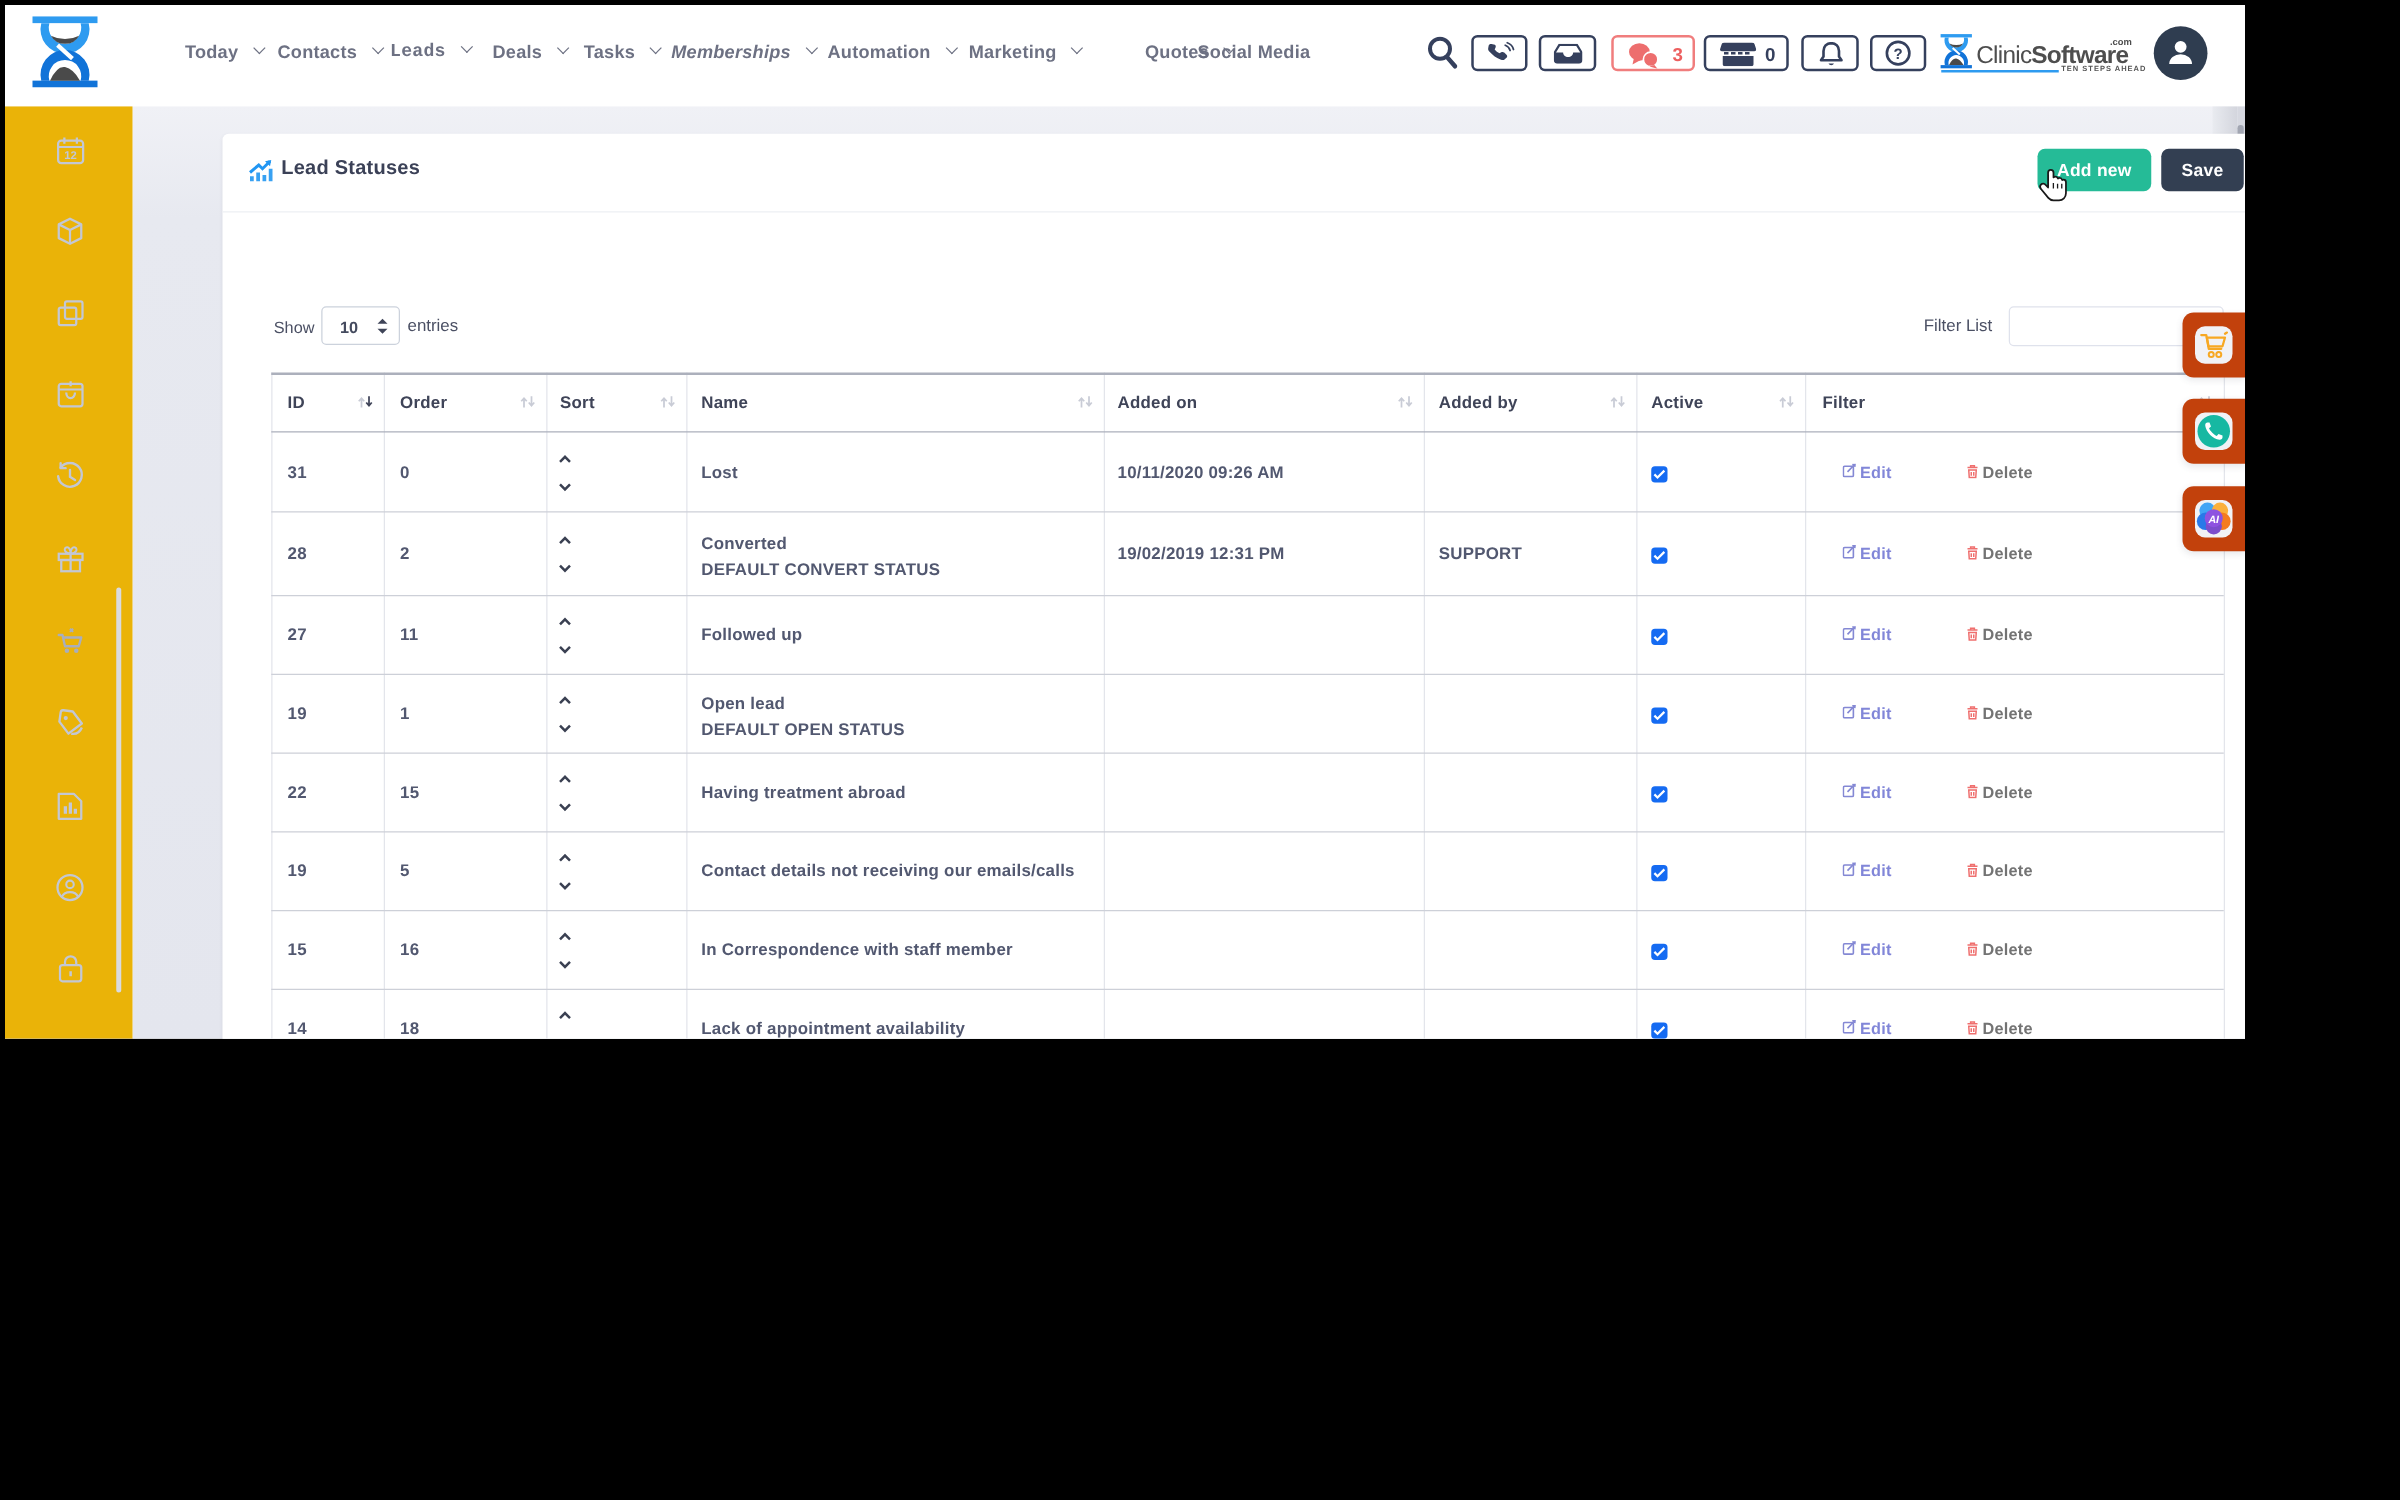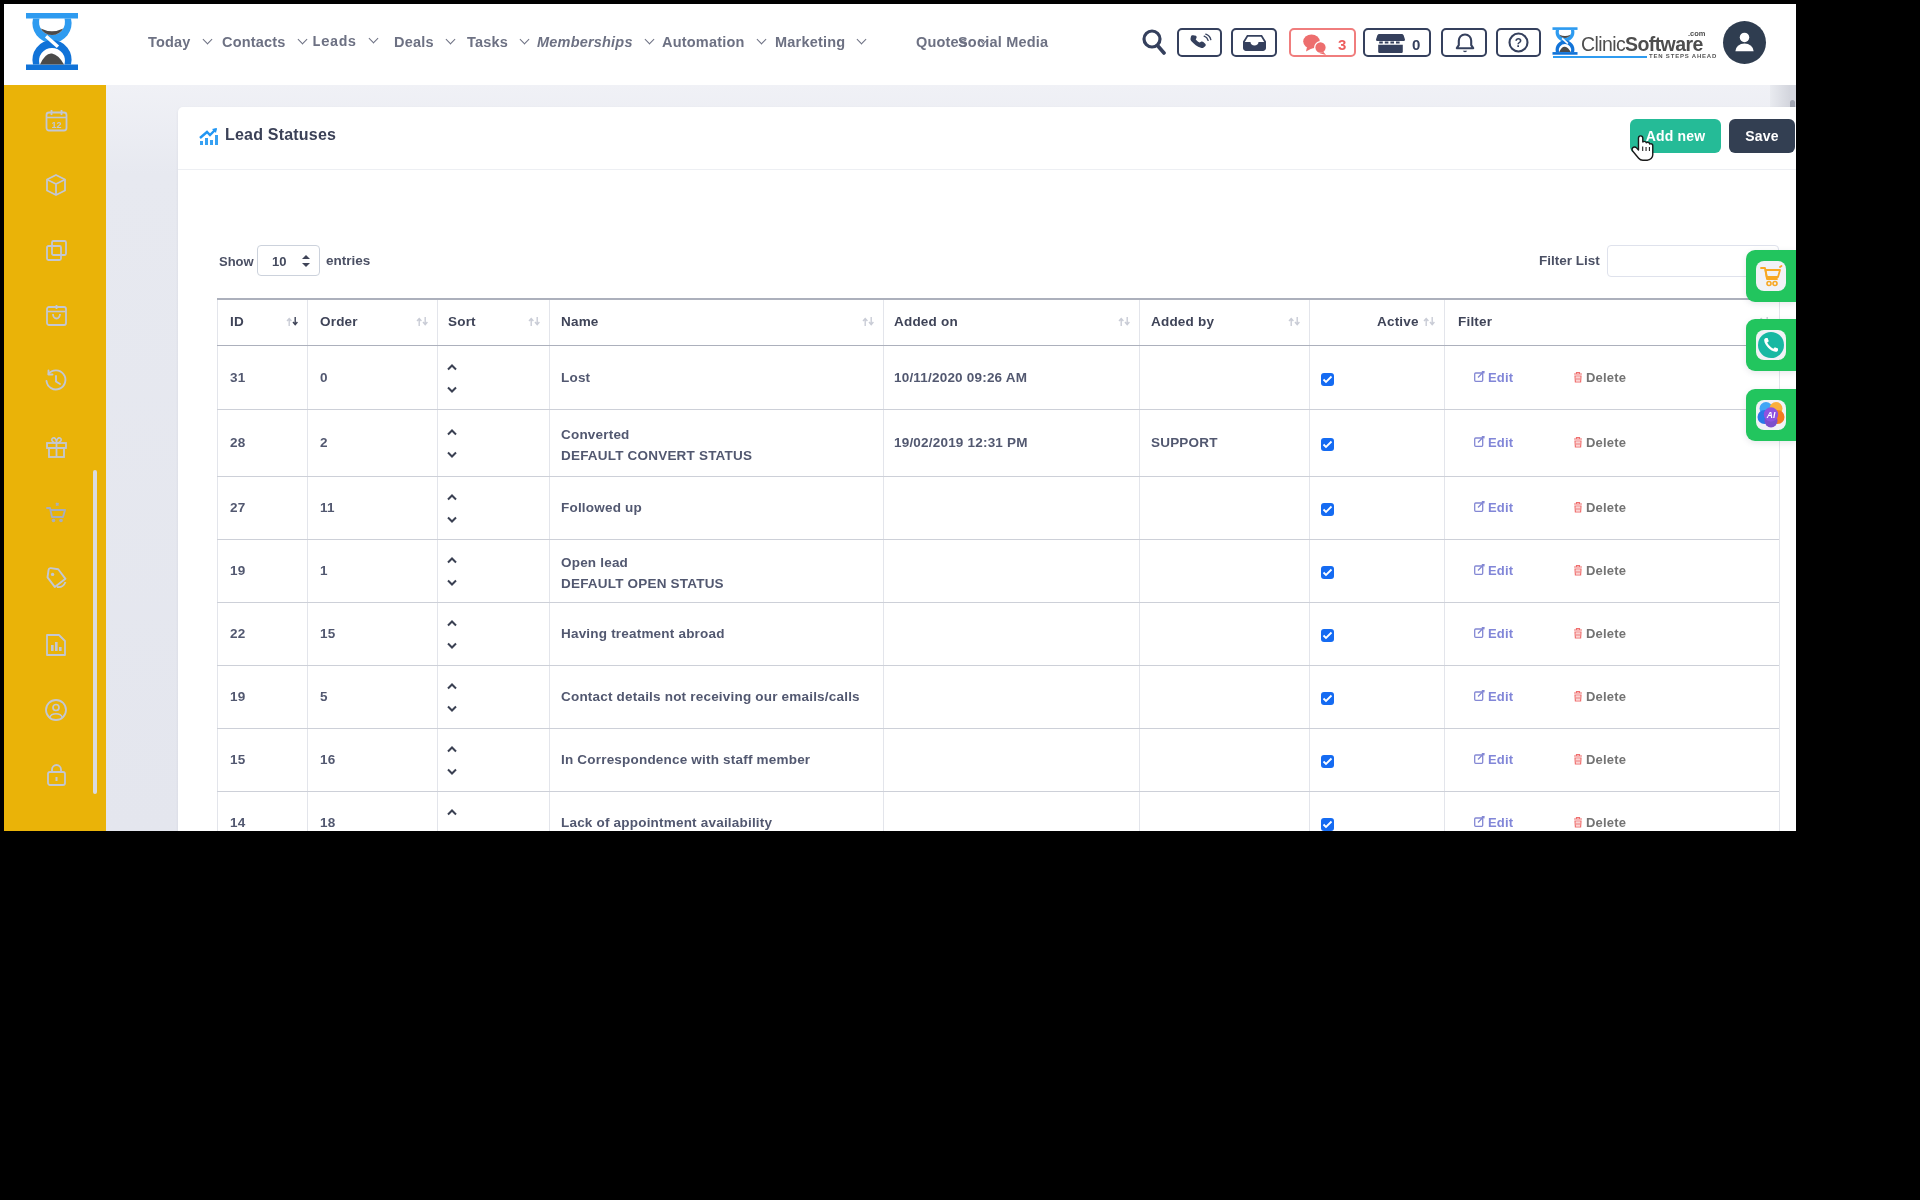--- a/index.html
+++ b/index.html
@@ -27,40 +27,40 @@
 .scrolltrack { position:absolute; left:1786px; top:81px; width:6px; height:746px; background:#d6d8e0; }
 .scrollthumb { position:absolute; left:1786px; top:96px; width:5px; height:405px; background:#a2a6b2; border-radius:2.5px; }
 
 .card { position:absolute; left:126px; top:103px; width:1638px; height:730px; background:#fff; border-radius:5px; box-shadow:0 1px 3px rgba(60,65,90,.08);margin-left:48px; }
 .card-head { position:absolute; left:0; top:0; width:100%; height:63px; border-bottom:1px solid #edeff3; }
 .card-title { position:absolute; left:47px; top:19px; font-size:16px; font-weight:700; color:#3b4157; letter-spacing:.2px; }
 .btn { position:absolute; top:12px; height:34px; border-radius:6px; color:#fff; font-size:14px; font-weight:700; text-align:center; letter-spacing:.2px; }
 .btn-add { left:1452px; width:91px; background:#25bb97; line-height:34px; }
 .btn-save { left:1551px; width:66px; background:#333f52; line-height:34px; }
 
-.ctl { position:absolute; font-size:13.5px; font-weight:700; color:#4b5064; }
+.ctl { position:absolute; font-size:13.5px; font-weight:400; color:#4b5064; }
 .sel { position:absolute; left:79px; top:138px; width:63px; height:31px; border:1px solid #ccd2dc; border-radius:4px; }
 .finput { position:absolute; left:1429px; top:138px; width:172px; height:32px; border:1px solid #dfe2ec; border-radius:4px; background:#fff; }
 
 
 .tbl { position:absolute; left:39px; top:191px; width:1562px; }
 .gridv { position:absolute; top:0; width:1px; background:#e3e5eb; height:533px; }
 .hborder { position:absolute; left:0; width:1562px; }
 .hcell { position:absolute; top:16px; font-size:13.5px; font-weight:700; color:#3f4458; letter-spacing:.2px; }
 .sorticon { position:absolute; top:17px; width:13px; height:13px; }
 .rowline { position:absolute; left:0; width:1562px; height:1px; background:#cdd0d8; }
 .cell { position:absolute; font-size:13.5px; font-weight:600; color:#525870; letter-spacing:.2px; white-space:nowrap; }
 .c2 { font-weight:700; }
 .edit { color:#8186d8; font-size:13px; font-weight:700; }
 .del { color:#737373; font-size:13px; font-weight:700; }
 .cb { position:absolute; width:13px; height:13px; background:#156bf2; border-radius:3px; }
 .cb svg { position:absolute; left:1px; top:2px; }
 
 
-.fbtn { position:absolute; left:1742px; width:50px; height:52px; background:#22c55e; border-radius:9px 0 0 9px; box-shadow:0 2px 6px rgba(60,65,90,.12); z-index:6;font-style:italic; }
+.fbtn { position:absolute; left:1742px; width:50px; height:52px; background:#c2410c; border-radius:9px 0 0 9px; box-shadow:0 2px 6px rgba(60,65,90,.12); z-index:6;font-style:italic; }
 .fbtn .inner { position:absolute; left:10px; top:11px; width:30px; height:30px; background:#f1f2f6; border-radius:8px; display:flex; align-items:center; justify-content:center; }
 </style>
 </head>
 <body>
 <div class="app">
 
   <div class="content"></div>
   <div class="scrollstrip"></div>
   <div class="scrolltrack"></div>
   <div class="scrollthumb"></div>
@@ -124,21 +124,21 @@
         <div class="hcell" style="left:677px">Added on</div>
         <svg class="sorticon" style="left:901px" viewBox="0 0 13 13">
     <path d="M3.2 4.2 L3.2 11 M1 6 L3.2 3.6 L5.4 6" stroke="#c9ccd6" stroke-width="1.4" fill="none"></path>
     <path d="M9.2 2 L9.2 9 M7 7 L9.2 9.6 L11.4 7" stroke="#c9ccd6" stroke-width="1.4" fill="none"></path>
   </svg>
         <div class="hcell" style="left:934px">Added by</div>
         <svg class="sorticon" style="left:1071px" viewBox="0 0 13 13">
     <path d="M3.2 4.2 L3.2 11 M1 6 L3.2 3.6 L5.4 6" stroke="#c9ccd6" stroke-width="1.4" fill="none"></path>
     <path d="M9.2 2 L9.2 9 M7 7 L9.2 9.6 L11.4 7" stroke="#c9ccd6" stroke-width="1.4" fill="none"></path>
   </svg>
-        <div class="hcell" style="left:1160px">Active</div>
+        <div class="hcell" style="left:1104px">Active</div>
         <svg class="sorticon" style="left:1206px" viewBox="0 0 13 13">
     <path d="M3.2 4.2 L3.2 11 M1 6 L3.2 3.6 L5.4 6" stroke="#c9ccd6" stroke-width="1.4" fill="none"></path>
     <path d="M9.2 2 L9.2 9 M7 7 L9.2 9.6 L11.4 7" stroke="#c9ccd6" stroke-width="1.4" fill="none"></path>
   </svg>
         <div class="hcell" style="left:1241px">Filter</div>
         <svg class="sorticon" style="left:1541px" viewBox="0 0 13 13">
     <path d="M3.2 4.2 L3.2 11 M1 6 L3.2 3.6 L5.4 6" stroke="#c9ccd6" stroke-width="1.4" fill="none"></path>
     <path d="M9.2 2 L9.2 9 M7 7 L9.2 9.6 L11.4 7" stroke="#c9ccd6" stroke-width="1.4" fill="none"></path>
   </svg>
         <div class="rowline" style="top:111px"></div>

